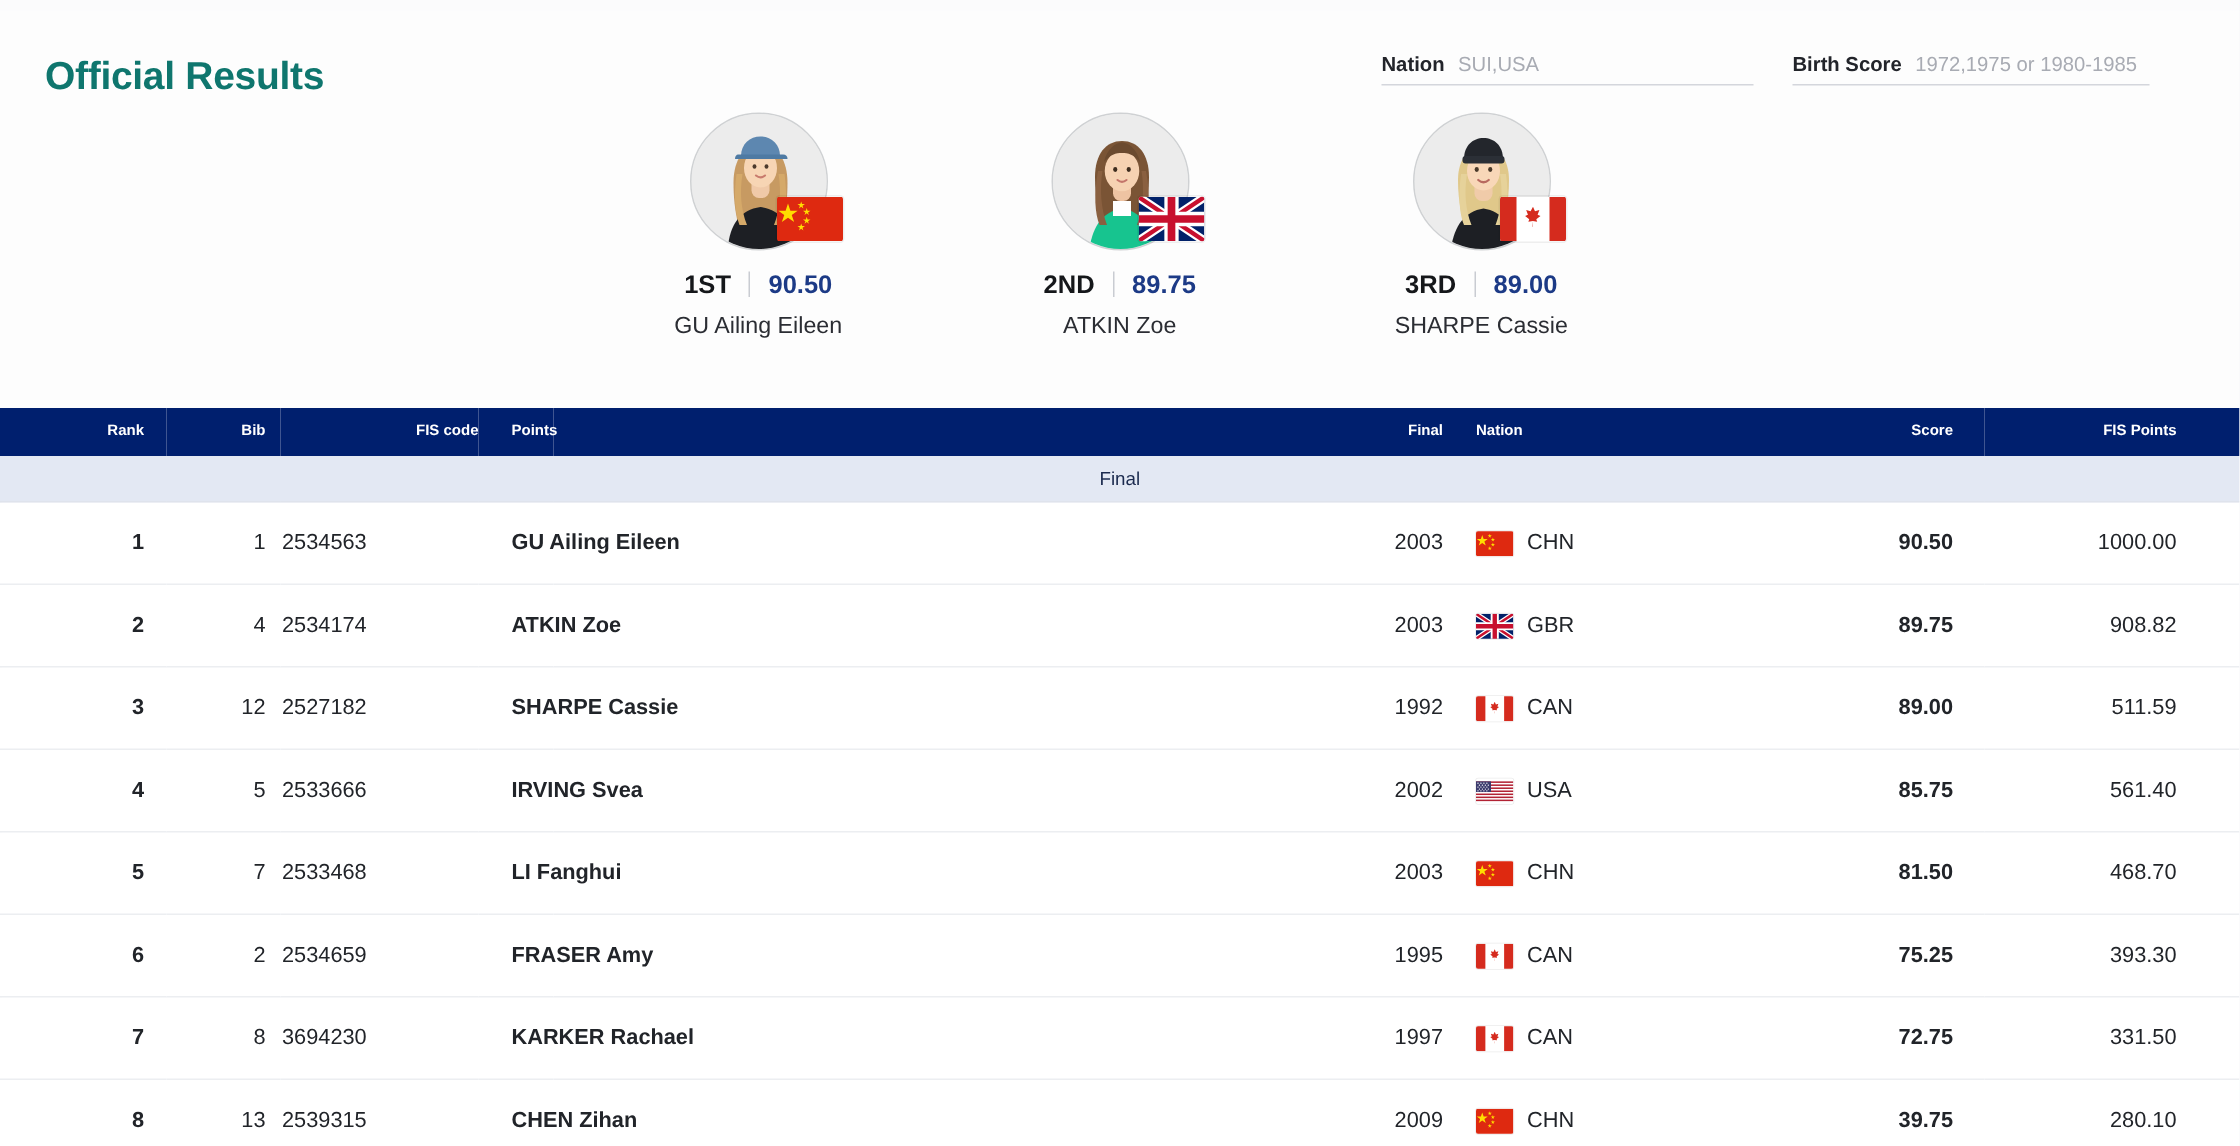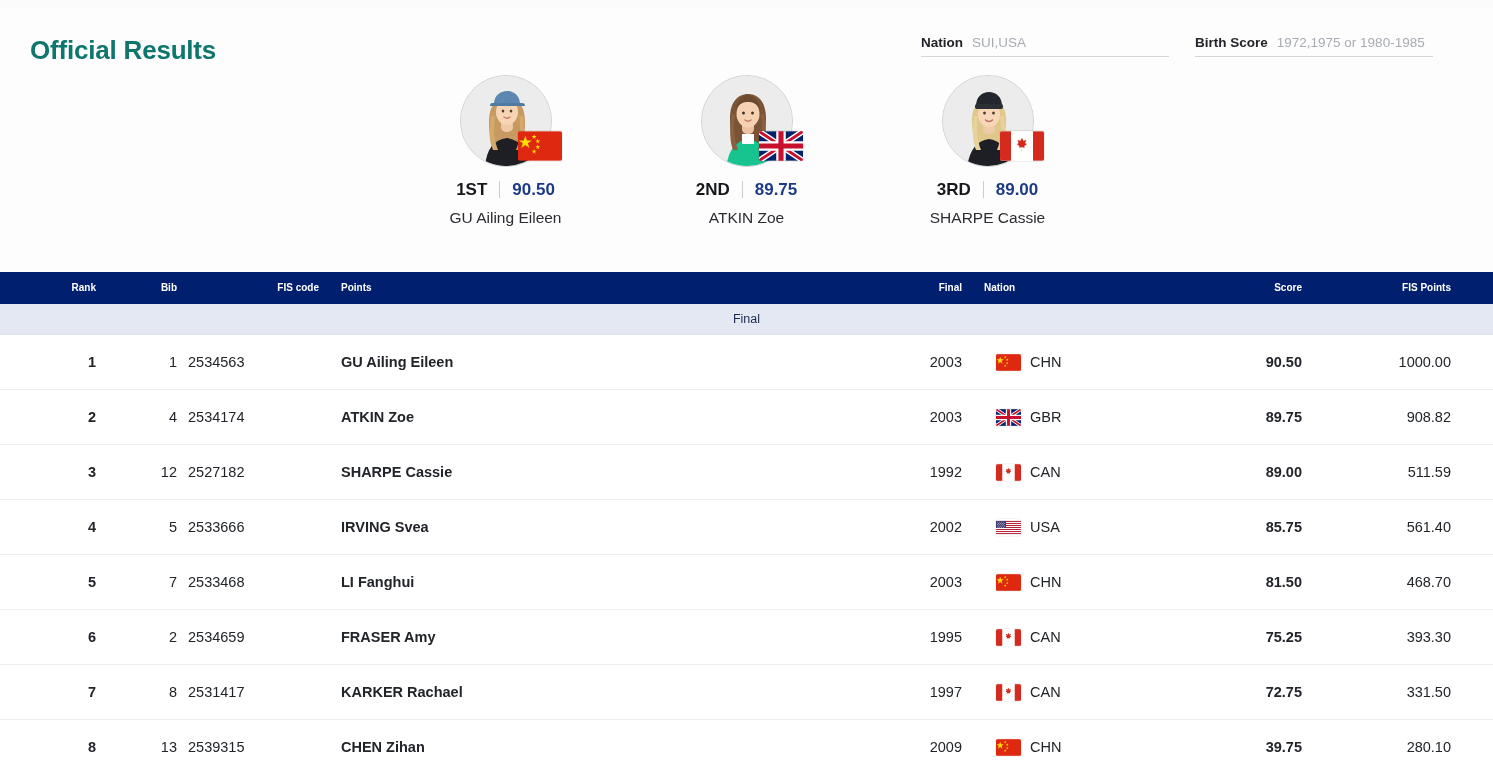--- a/index.html
+++ b/index.html
@@ -122,21 +122,21 @@
   .cell-rank{text-align:right;padding-right:15px;font-weight:bold;}
   .cell-bib{text-align:right;padding-right:10px;}
   .cell-fis{text-align:left;}
   .cell-athlete{text-align:left;padding-left:22px;font-weight:bold;white-space:nowrap;}
   .cell-spacer{}
   .cell-year{text-align:right;padding-right:14px;}
   .cell-nation{text-align:left;padding-left:8px;}
   .cell-score{text-align:right;padding-right:21px;color:#1c3a86;font-weight:bold;}
   .cell-points{text-align:right;padding-right:42px;}
 
-  .nation-cell{display:flex;align-items:center;gap:9px;margin-left:12px;}
+  .nation-cell{display:flex;align-items:center;gap:9px;}
   .flag-sm{width:25px;height:17px;border-radius:1.5px;overflow:hidden;flex:none;
     box-shadow:0 0 0 .5px rgba(0,0,0,.08);}
   .flag-sm svg{display:block;}
   .nation-code{font-size:14.5px;color:#212429;}
 
   .edge-left{position:absolute;left:0;top:265px;bottom:0;width:1px;background:#f0f0f2;}
 </style>
 </head>
 <body>
 
@@ -469,21 +469,21 @@
                 </span>
                 <span class="nation-code">CAN</span>
               </span>
             </td>
             <td class="cell-score">75.25</td>
             <td class="cell-points">393.30</td>
           </tr>
           <tr class="data-row">
             <td class="cell-rank">7</td>
             <td class="cell-bib">8</td>
-            <td class="cell-fis">2531417</td>
+            <td class="cell-fis">3694230</td>
             <td class="cell-athlete">KARKER Rachael</td>
             <td class="cell-spacer"></td>
             <td class="cell-year">1997</td>
             <td class="cell-nation">
               <span class="nation-cell">
                 <span class="flag-sm">
                   <svg width="25" height="17" viewBox="0 0 30 20">
                     <rect width="30" height="20" fill="#fff"></rect>
                     <rect width="7.5" height="20" fill="#d52b1e"></rect>
                     <rect x="22.5" width="7.5" height="20" fill="#d52b1e"></rect>

